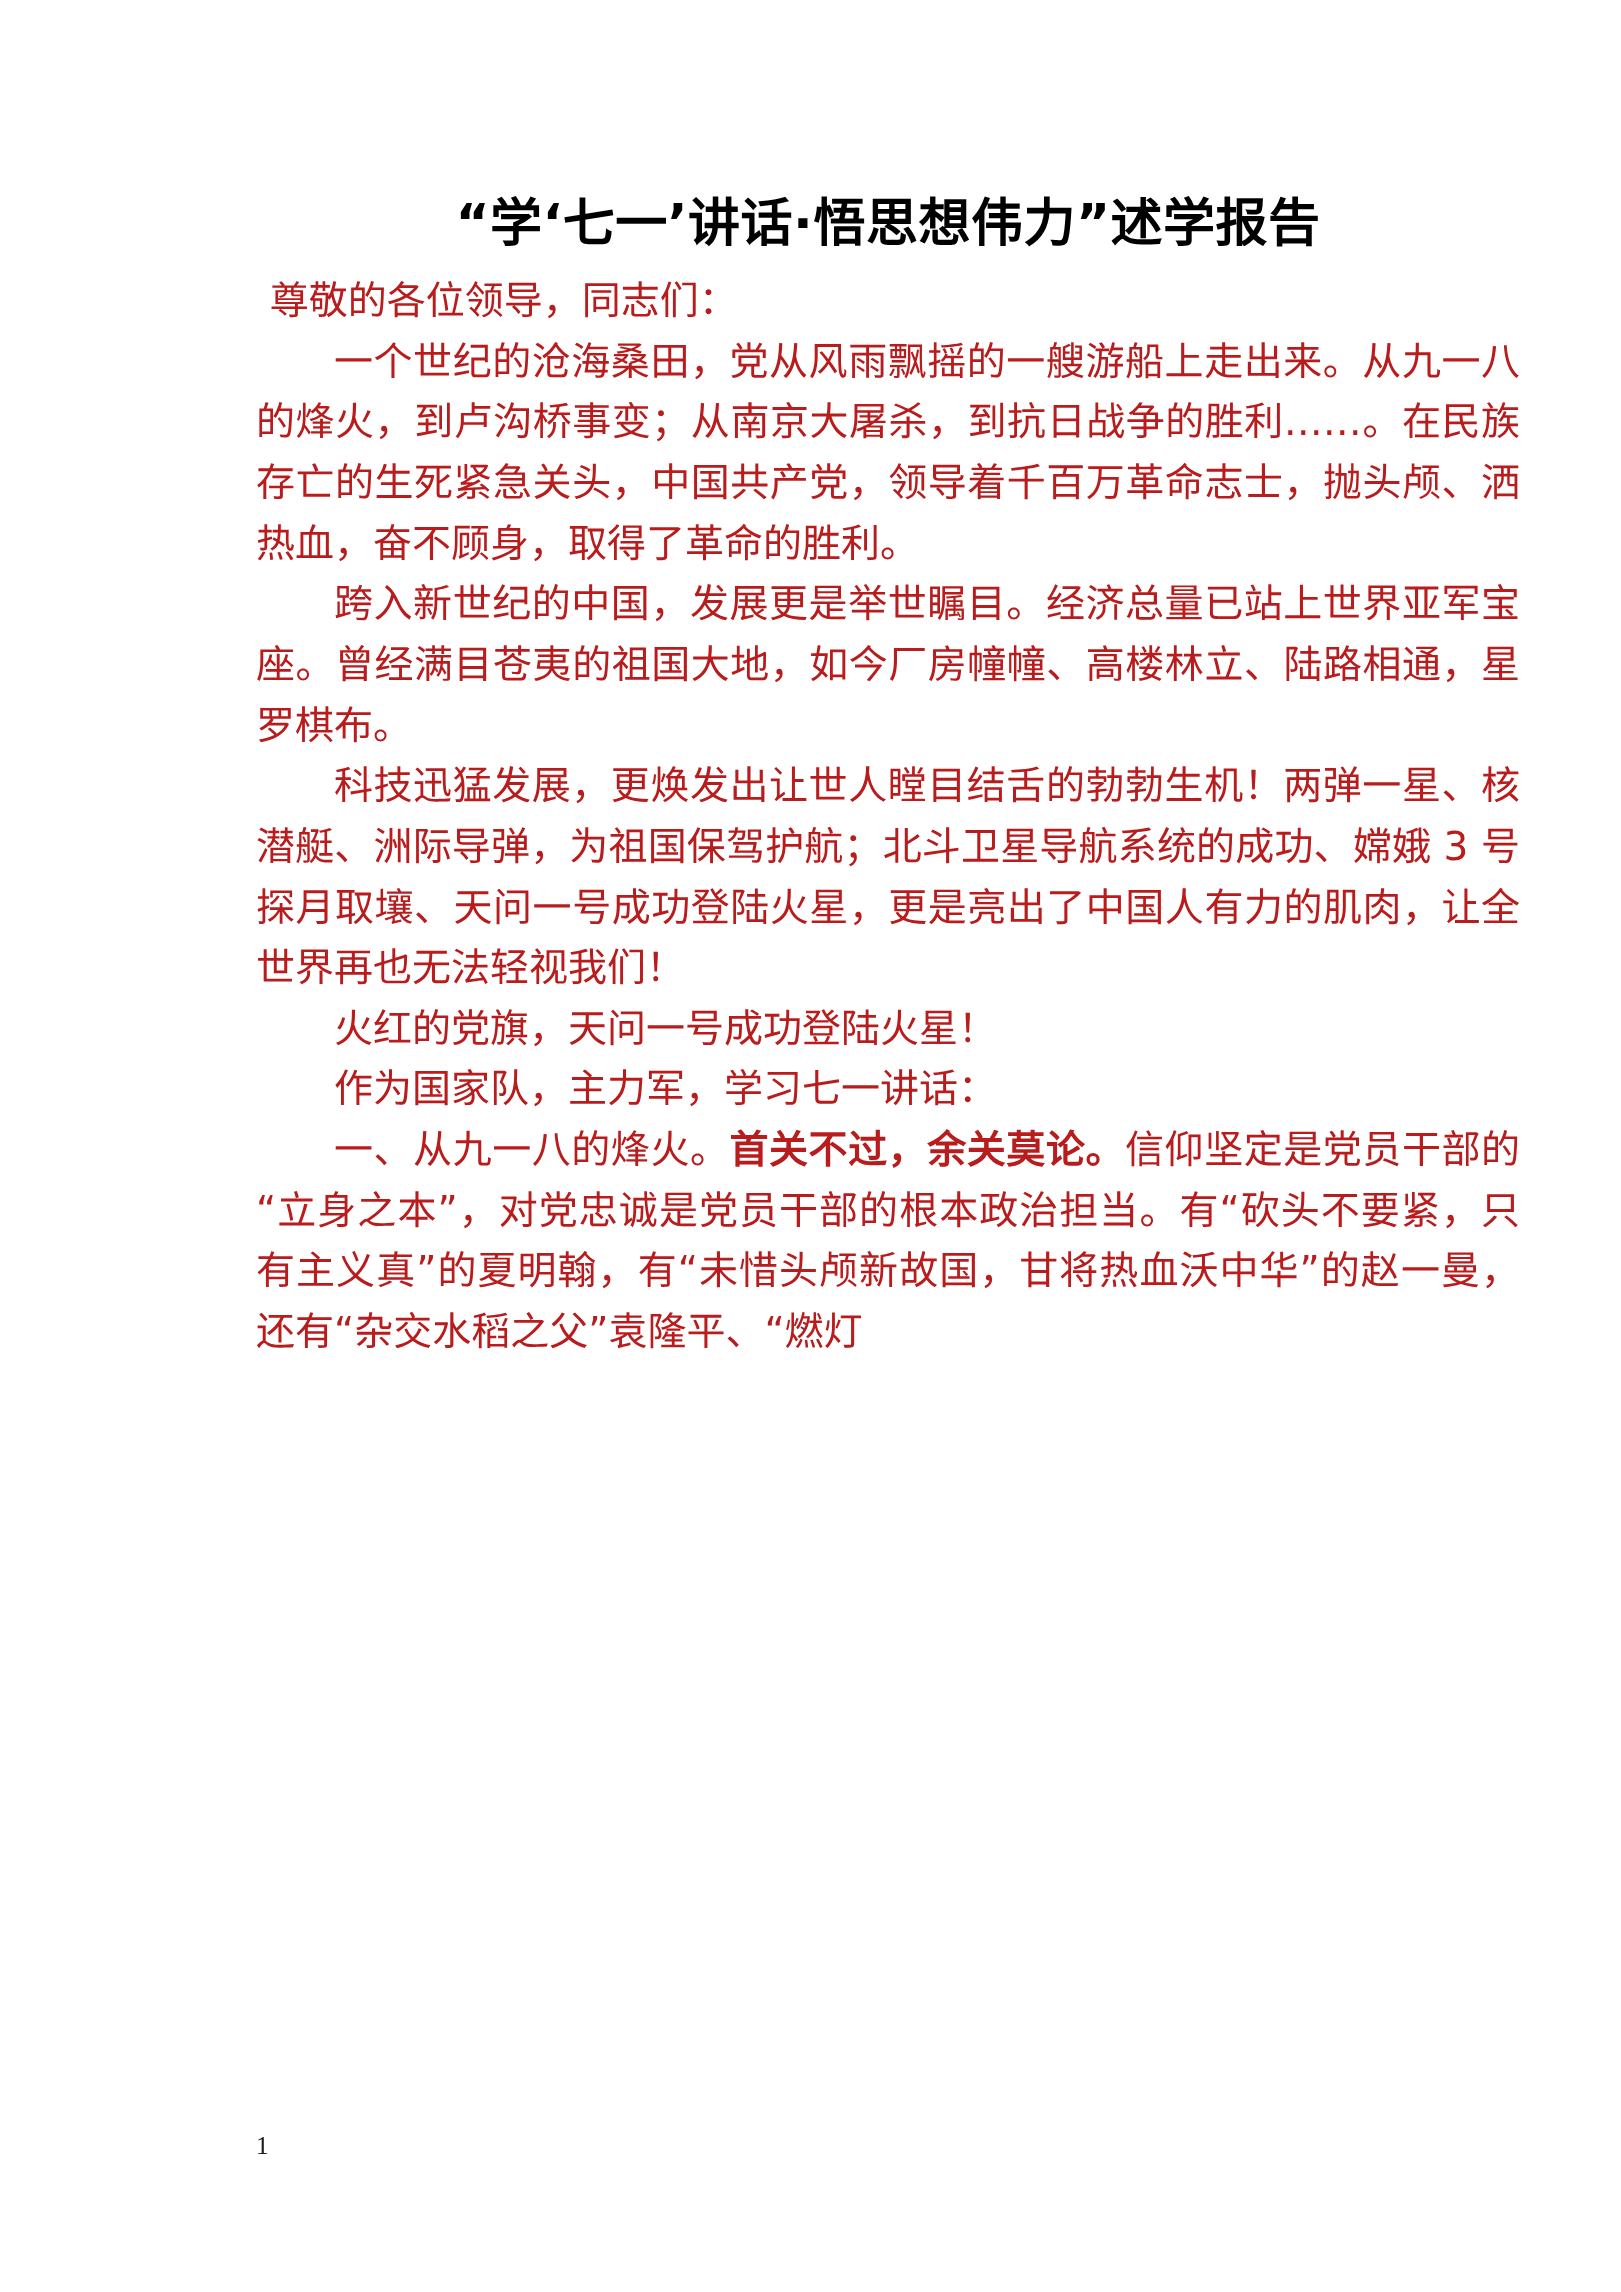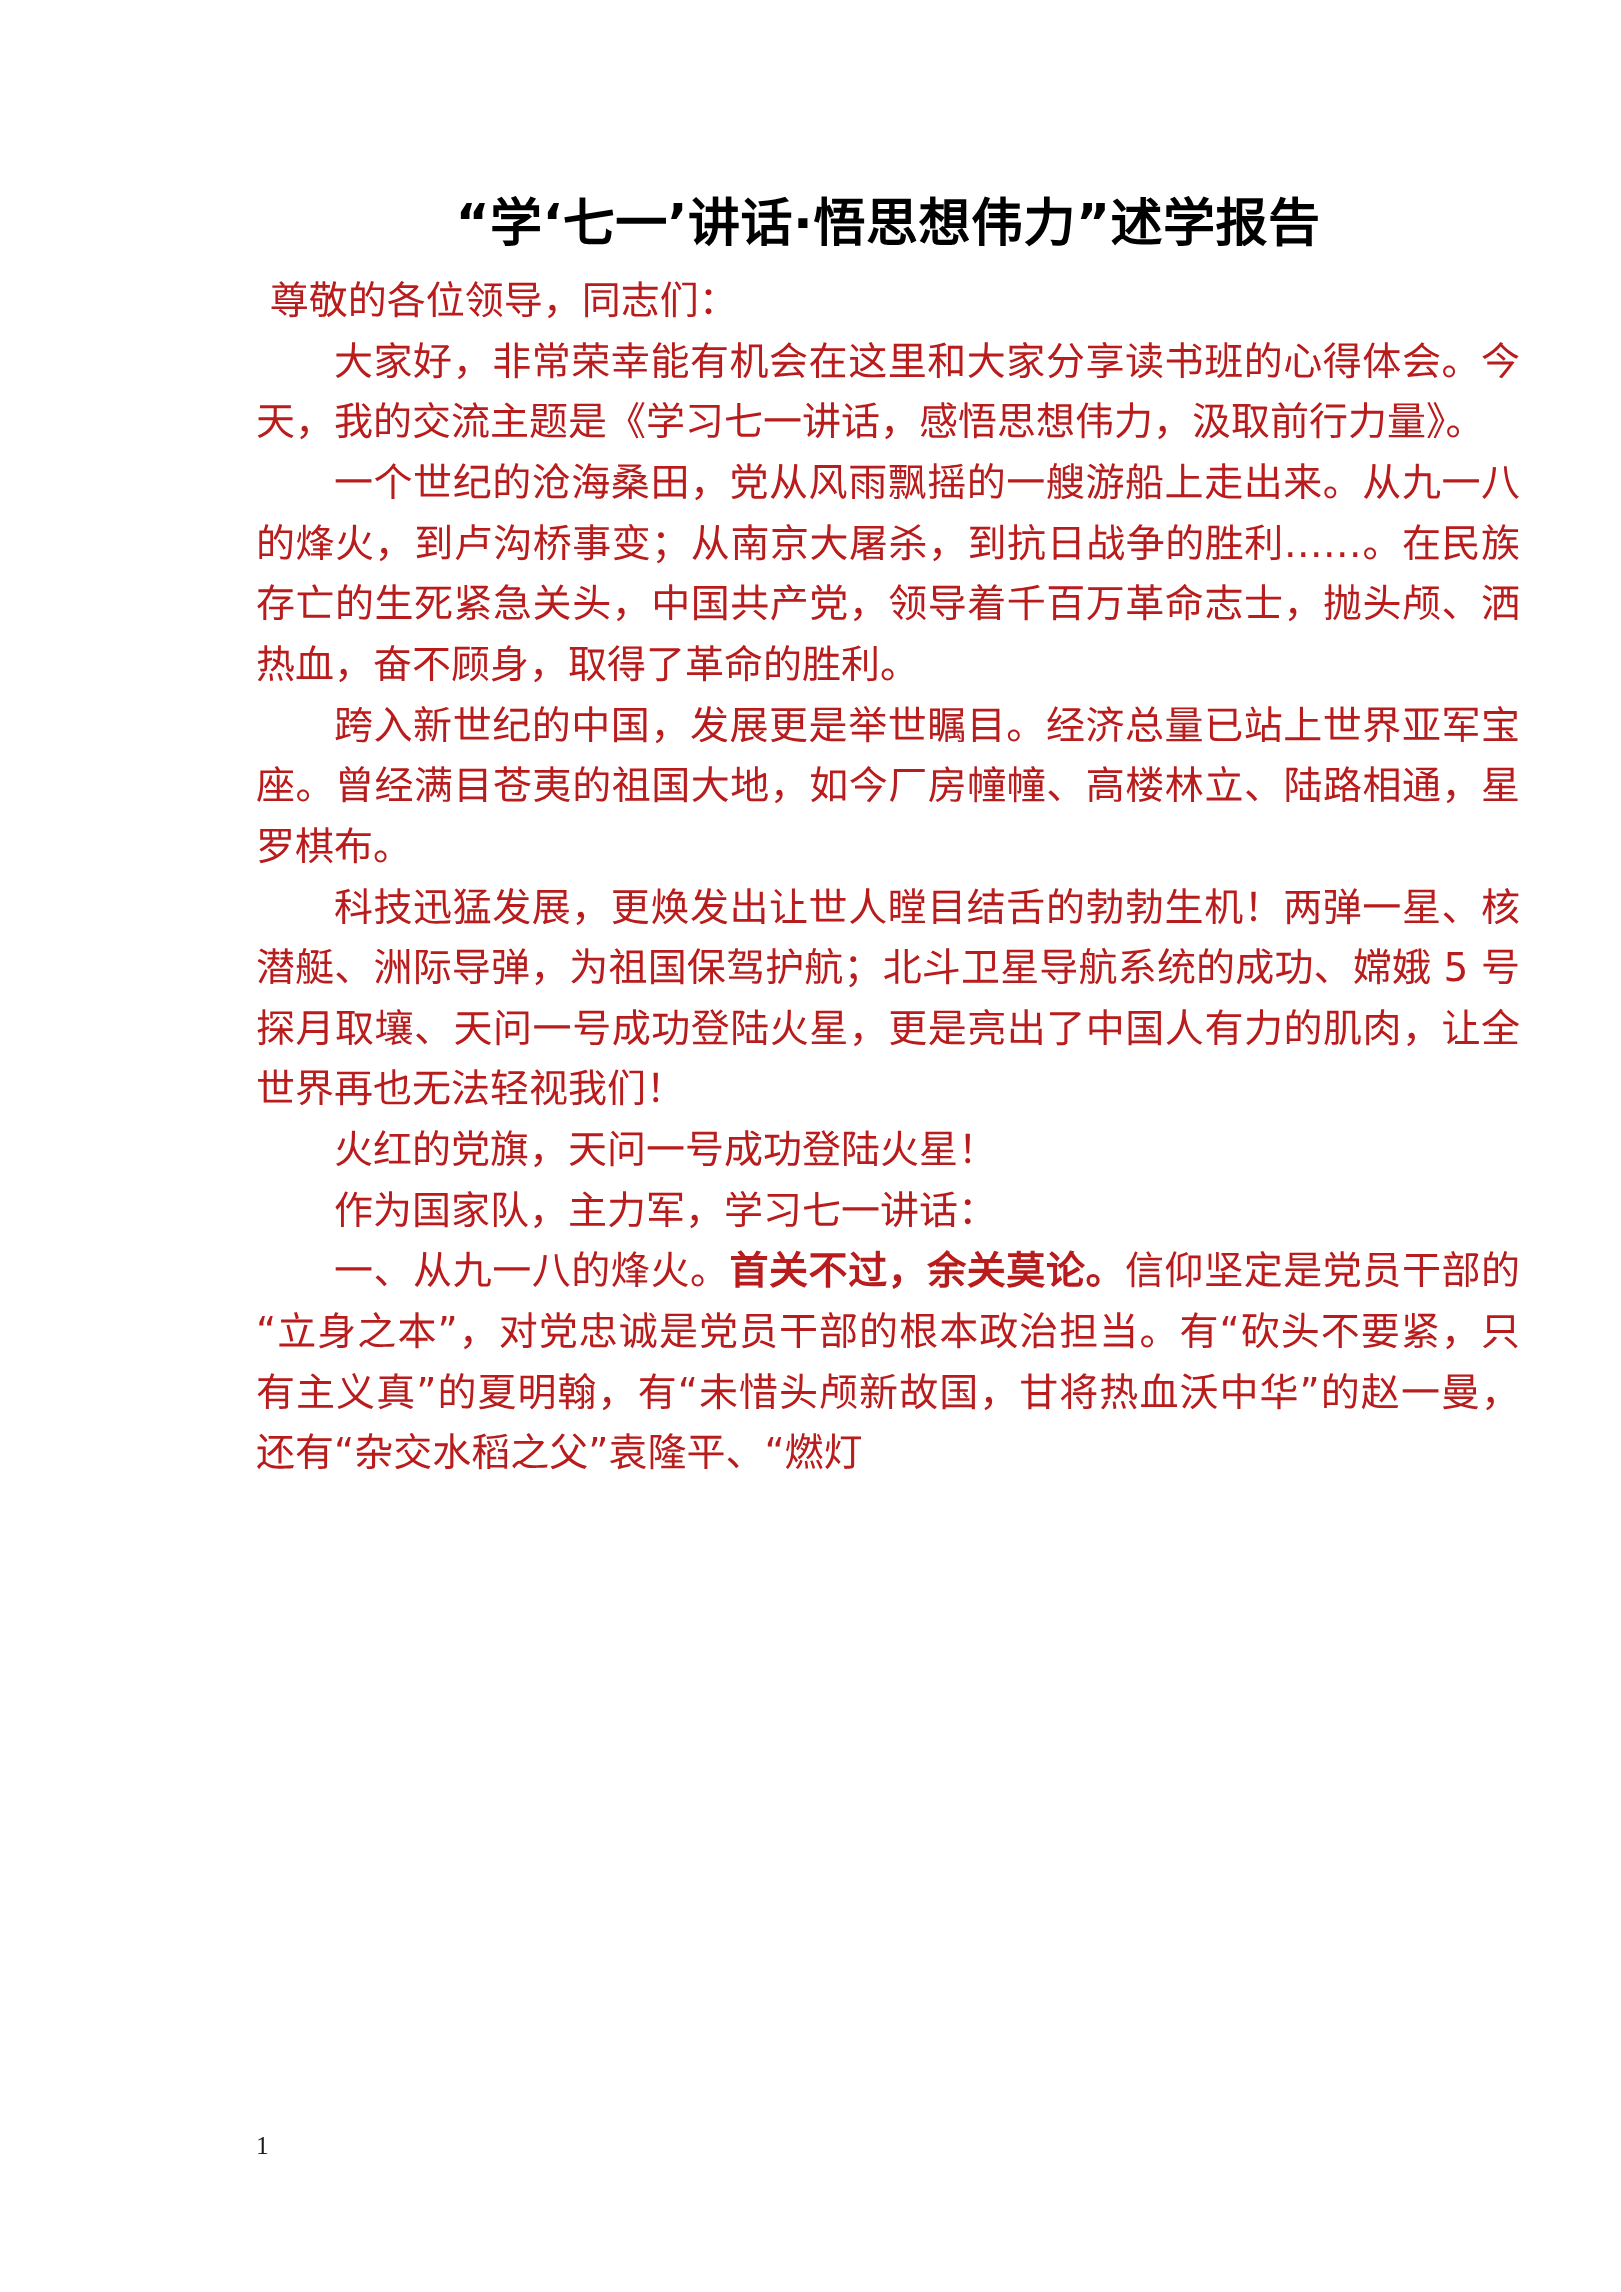--- a/index.html
+++ b/index.html
@@ -68,27 +68,26 @@
 <body>
 
 <div class="page">
 
   <div class="content">
 
     <h1 class="doc-title">“学‘七一’讲话·悟思想伟力”述学报告</h1>
 
     <p class="para noindent">尊敬的各位领导，同志们：</p>
 
-    <p class="para indent">大家好，非常荣幸能有机会在这里和大家分享读书班的心得体会。今天，我的交流主题是《学习七一讲话，感悟思想伟力，汲取前行力量》。</p>
 
     <p class="para indent">一个世纪的沧海桑田，党从风雨飘摇的一艘游船上走出来。从九一八的烽火，到卢沟桥事变；从南京大屠杀，到抗日战争的胜利……。在民族存亡的生死紧急关头，中国共产党，领导着千百万革命志士，抛头颅、洒热血，奋不顾身，取得了革命的胜利。</p>
 
     <p class="para indent">跨入新世纪的中国，发展更是举世瞩目。经济总量已站上世界亚军宝座。曾经满目苍夷的祖国大地，如今厂房幢幢、高楼林立、陆路相通，星罗棋布。</p>
 
-    <p class="para indent">科技迅猛发展，更焕发出让世人瞠目结舌的勃勃生机！两弹一星、核潜艇、洲际导弹，为祖国保驾护航；北斗卫星导航系统的成功、嫦娥 5 号探月取壤、天问一号成功登陆火星，更是亮出了中国人有力的肌肉，让全世界再也无法轻视我们！</p>
+    <p class="para indent">科技迅猛发展，更焕发出让世人瞠目结舌的勃勃生机！两弹一星、核潜艇、洲际导弹，为祖国保驾护航；北斗卫星导航系统的成功、嫦娥 3 号探月取壤、天问一号成功登陆火星，更是亮出了中国人有力的肌肉，让全世界再也无法轻视我们！</p>
 
     <p class="para indent">火红的党旗，天问一号成功登陆火星！</p>
 
     <p class="para indent">作为国家队，主力军，学习七一讲话：</p>
 
     <p class="para indent"><span>一、从九一八的烽火。</span><b>首关不过，余关莫论。</b><span>信仰坚定是党员干部的“立身之本”，对党忠诚是党员干部的根本政治担当。有“砍头不要紧，只有主义真”的夏明翰，有“未惜头颅新故国，甘将热血沃中华”的赵一曼，还有“杂交水稻之父”袁隆平、“燃灯</span></p>
 
   </div>
 
   <div class="page-number">1</div>

